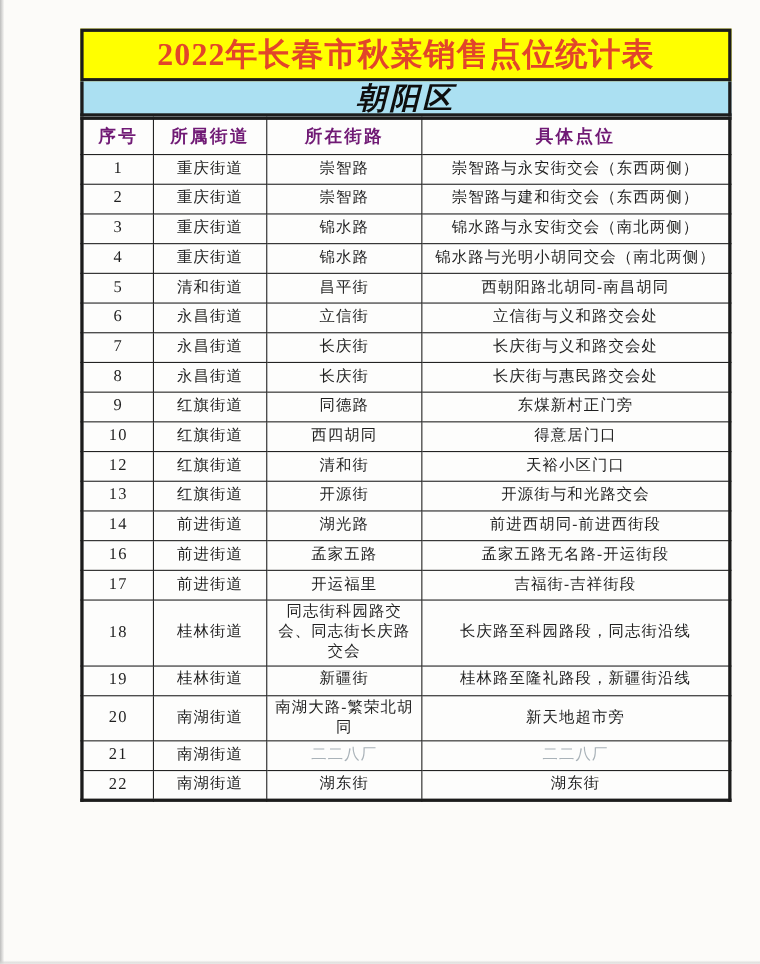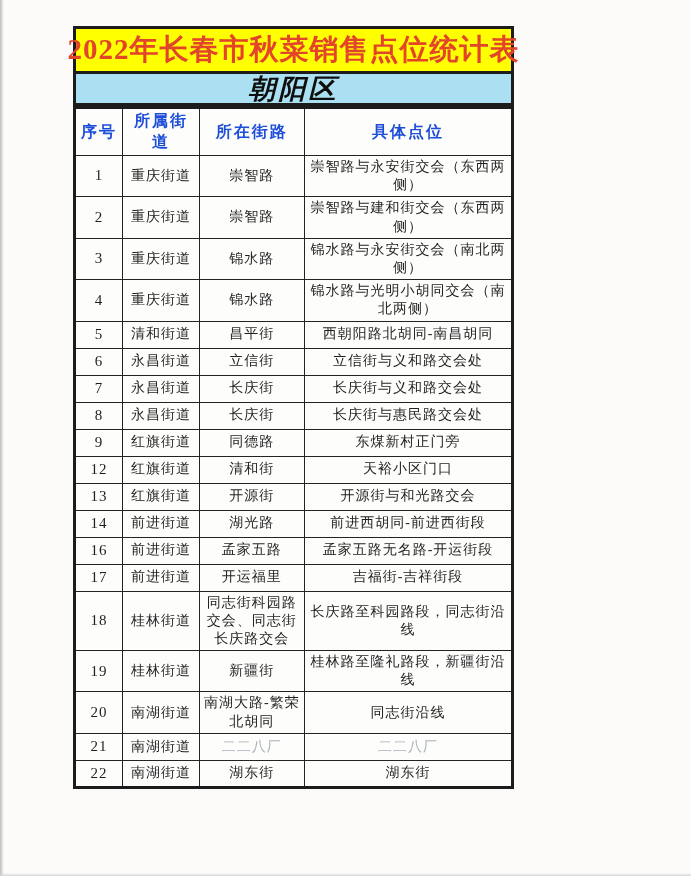--- a/index.html
+++ b/index.html
@@ -25,21 +25,21 @@
     position: absolute; left: 0; top: 0; bottom: 0; width: 4px;
     background: linear-gradient(to right, #bdbdbd, rgba(255,255,255,0));
   }
   .photo-edge-bottom {
     position: absolute; left: 0; right: 0; bottom: 0; height: 3px;
     background: linear-gradient(to top, #d6d6d4, rgba(255,255,255,0));
   }
   .sheet {
     position: absolute;
     left: 73px; top: 26px;
-    width: 441px;
+    width: 592px;
     border-radius: 30px;
   }
   .title-band {
     height: 48px;
     background: var(--title-bg);
     color: var(--title-text);
     border: 3px solid var(--border-color);
     display: flex; align-items: center; justify-content: center;
     font-size: 29px; font-weight: bold;
     letter-spacing: 1px;
@@ -67,21 +67,21 @@
     border: 1.4px solid #232323;
     text-align: center;
     vertical-align: middle;
     padding: 2px 3px;
     overflow: hidden;
   }
   table.points th {
     height: 33px;
     font-size: 16px;
     font-weight: bold;
-    color: #1d4ed8;
+    color: #701a75;
     letter-spacing: 2px;
     margin-top: 22px;
   }
   table.points td {
     height: 27px;
     font-size: 14px;
     color: var(--cell-text);
     line-height: 1.3;
     letter-spacing: 1px;
   }
@@ -170,20 +170,26 @@
           <td class="cell-road">长庆街</td>
           <td class="cell-location">长庆街与惠民路交会处</td>
         </tr>
         <tr>
           <td class="cell-no">9</td>
           <td class="cell-street">红旗街道</td>
           <td class="cell-road">同德路</td>
           <td class="cell-location">东煤新村正门旁</td>
         </tr>
         <tr>
+          <td class="cell-no">10</td>
+          <td class="cell-street">红旗街道</td>
+          <td class="cell-road">西四胡同</td>
+          <td class="cell-location">得意居门口</td>
+        </tr>
+        <tr>
           <td class="cell-no">12</td>
           <td class="cell-street">红旗街道</td>
           <td class="cell-road">清和街</td>
           <td class="cell-location">天裕小区门口</td>
         </tr>
         <tr>
           <td class="cell-no">13</td>
           <td class="cell-street">红旗街道</td>
           <td class="cell-road">开源街</td>
           <td class="cell-location">开源街与和光路交会</td>
@@ -215,21 +221,21 @@
         <tr>
           <td class="cell-no">19</td>
           <td class="cell-street">桂林街道</td>
           <td class="cell-road">新疆街</td>
           <td class="cell-location">桂林路至隆礼路段，新疆街沿线</td>
         </tr>
         <tr>
           <td class="cell-no">20</td>
           <td class="cell-street">南湖街道</td>
           <td class="cell-road">南湖大路-繁荣北胡同</td>
-          <td class="cell-location">同志街沿线</td>
+          <td class="cell-location">新天地超市旁</td>
         </tr>
         <tr>
           <td class="cell-no">21</td>
           <td class="cell-street">南湖街道</td>
           <td class="cell-road faded">二二八厂</td>
           <td class="cell-location faded">二二八厂</td>
         </tr>
         <tr>
           <td class="cell-no">22</td>
           <td class="cell-street">南湖街道</td>

